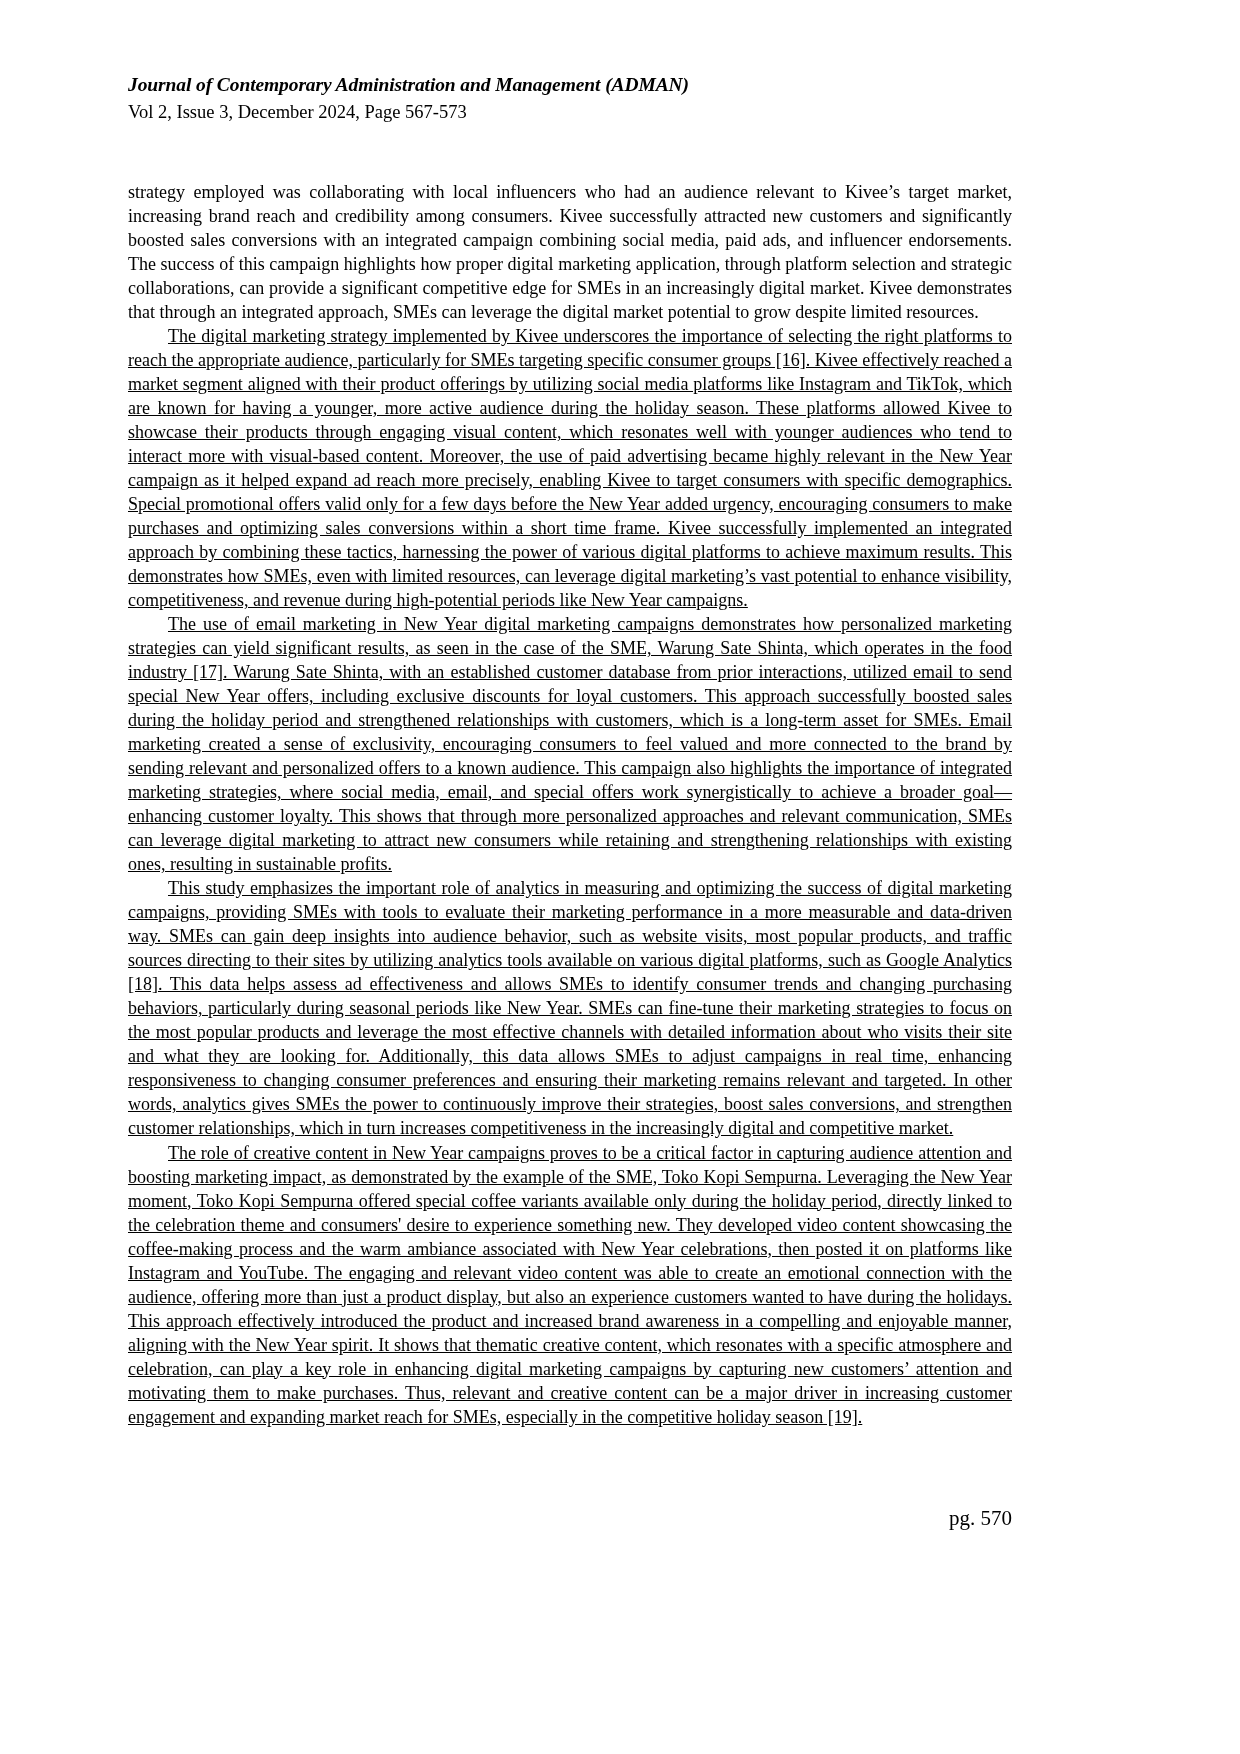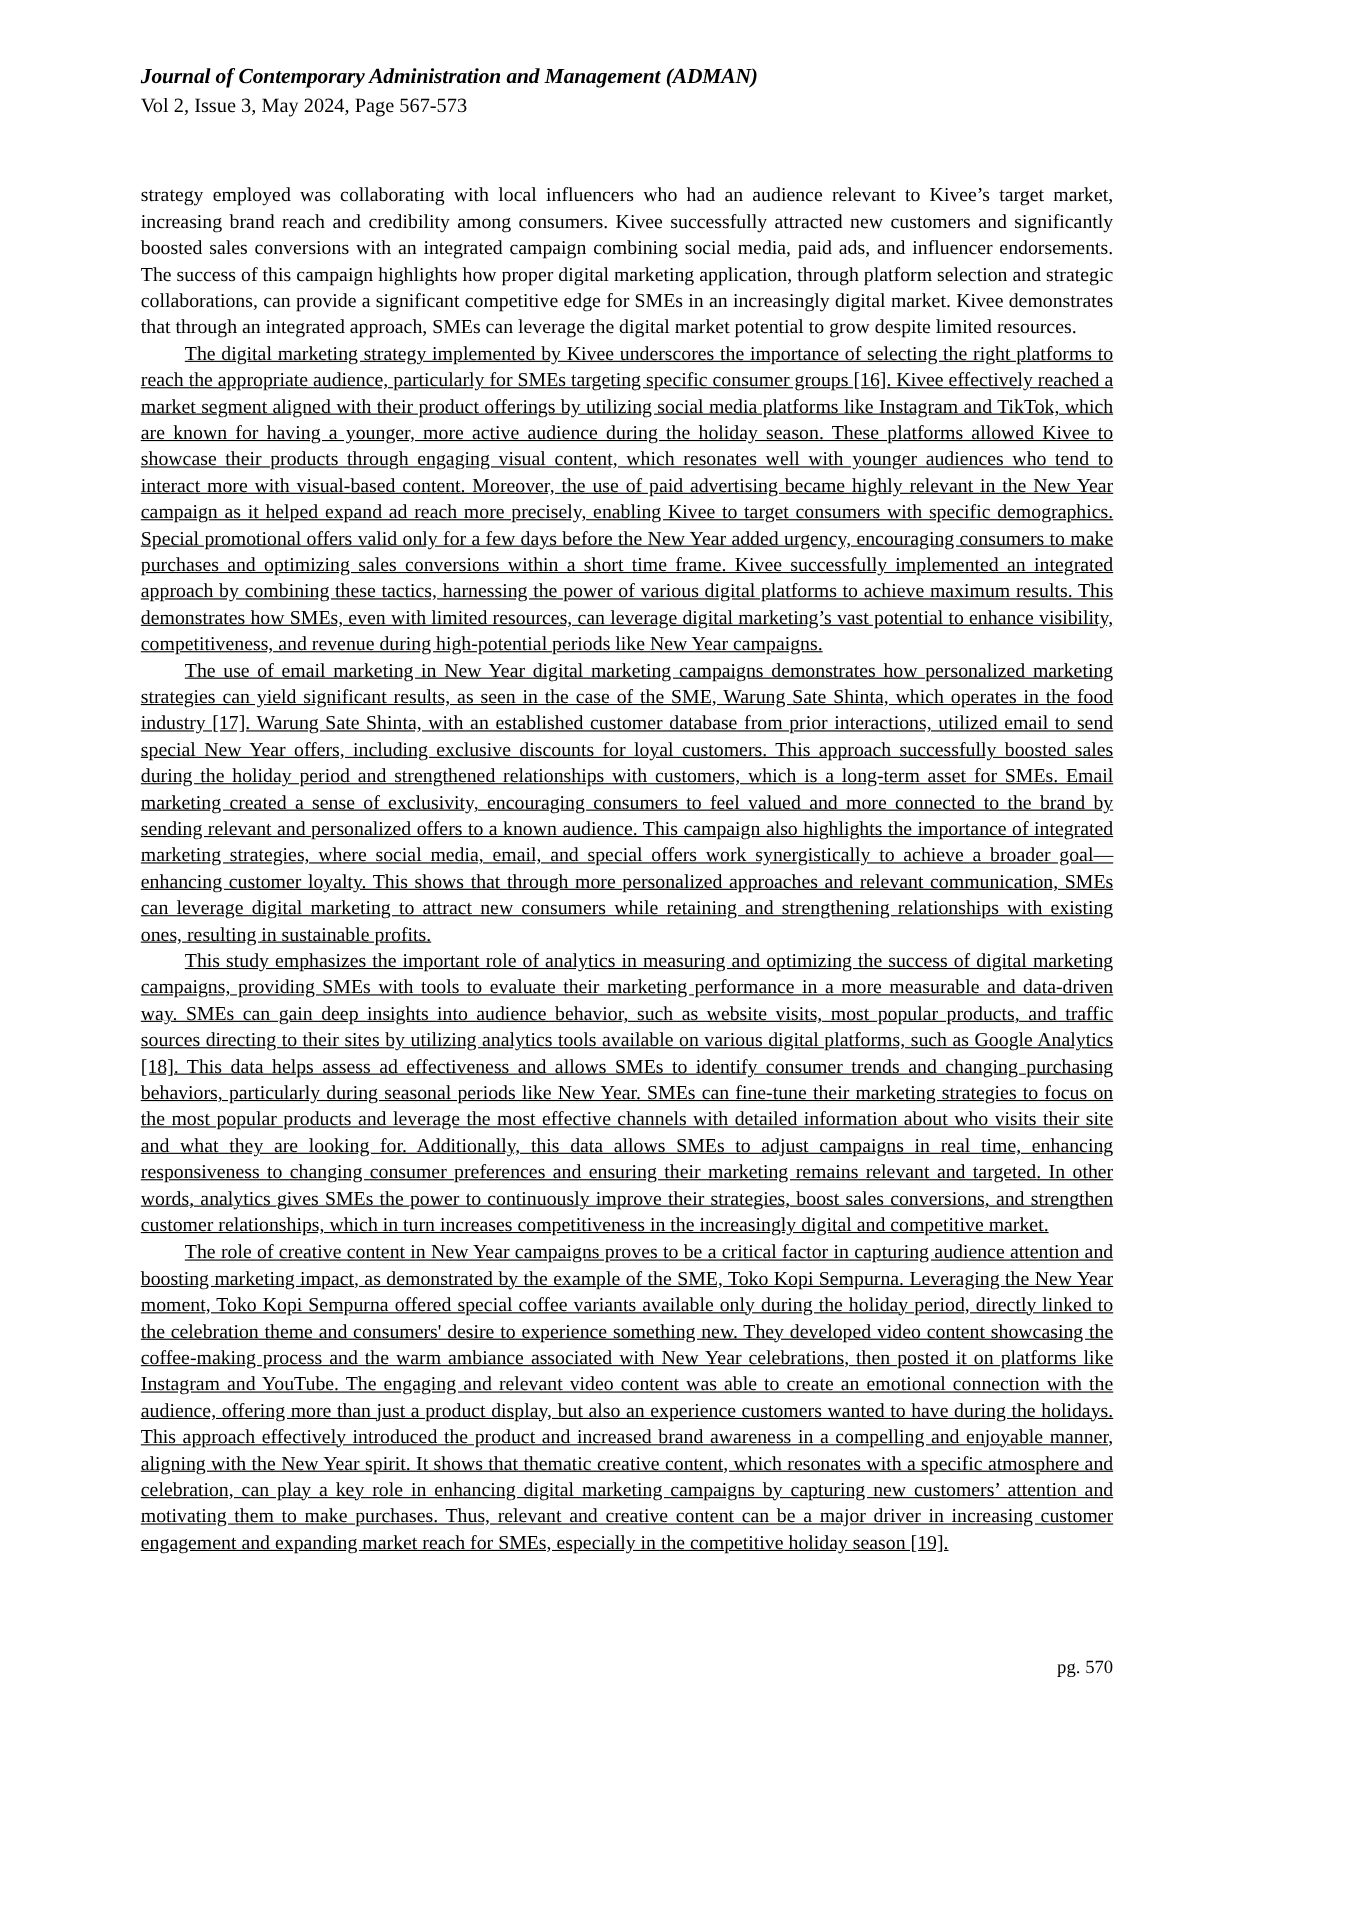--- a/index.html
+++ b/index.html
@@ -22,21 +22,21 @@
     overflow: hidden;
   }
   .content {
     position: absolute;
     left: 128px;
     top: 0;
     width: 884px;
   }
   
   .masthead {
-    padding-top: 56px;
+    padding-top: 71px;
   }
   .masthead-title {
     font-style: italic;
     font-weight: bold;
     font-size: 19.5px;
     line-height: 1.42;
     letter-spacing: -0.1px;
     margin: 0;
     white-space: nowrap;
   }
@@ -64,34 +64,34 @@
     text-indent: 40px;
     text-decoration: underline;
   }
   
   .page-footer {
     position: absolute;
     left: 128px;
     top: 1505px;
     width: 884px;
     text-align: right;
-    font-size: 17px;
+    font-size: 21px;
     line-height: 1.3;
   }
 </style>
 </head>
 <body>
 
 <div class="page">
 
   <div class="content">
 
     <div class="masthead">
       <div class="masthead-title">Journal of Contemporary Administration and Management (ADMAN)</div>
-      <div class="masthead-line">Vol 2, Issue 3, May 2024, Page 567-573</div>
+      <div class="masthead-line">Vol 2, Issue 3, December 2024, Page 567-573</div>
     </div>
 
     <div class="body-text">
       <p>strategy employed was collaborating with local influencers who had an audience relevant to Kivee’s target market, increasing brand reach and credibility among consumers. Kivee successfully attracted new customers and significantly boosted sales conversions with an integrated campaign combining social media, paid ads, and influencer endorsements. The success of this campaign highlights how proper digital marketing application, through platform selection and strategic collaborations, can provide a significant competitive edge for SMEs in an increasingly digital market. Kivee demonstrates that through an integrated approach, SMEs can leverage the digital market potential to grow despite limited resources.</p>
       <p class="indent">The digital marketing strategy implemented by Kivee underscores the importance of selecting the right platforms to reach the appropriate audience, particularly for SMEs targeting specific consumer groups [16]. Kivee effectively reached a market segment aligned with their product offerings by utilizing social media platforms like Instagram and TikTok, which are known for having a younger, more active audience during the holiday season. These platforms allowed Kivee to showcase their products through engaging visual content, which resonates well with younger audiences who tend to interact more with visual-based content. Moreover, the use of paid advertising became highly relevant in the New Year campaign as it helped expand ad reach more precisely, enabling Kivee to target consumers with specific demographics. Special promotional offers valid only for a few days before the New Year added urgency, encouraging consumers to make purchases and optimizing sales conversions within a short time frame. Kivee successfully implemented an integrated approach by combining these tactics, harnessing the power of various digital platforms to achieve maximum results. This demonstrates how SMEs, even with limited resources, can leverage digital marketing’s vast potential to enhance visibility, competitiveness, and revenue during high-potential periods like New Year campaigns.</p>
       <p class="indent">The use of email marketing in New Year digital marketing campaigns demonstrates how personalized marketing strategies can yield significant results, as seen in the case of the SME, Warung Sate Shinta, which operates in the food industry [17]. Warung Sate Shinta, with an established customer database from prior interactions, utilized email to send special New Year offers, including exclusive discounts for loyal customers. This approach successfully boosted sales during the holiday period and strengthened relationships with customers, which is a long-term asset for SMEs. Email marketing created a sense of exclusivity, encouraging consumers to feel valued and more connected to the brand by sending relevant and personalized offers to a known audience. This campaign also highlights the importance of integrated marketing strategies, where social media, email, and special offers work synergistically to achieve a broader goal—enhancing customer loyalty. This shows that through more personalized approaches and relevant communication, SMEs can leverage digital marketing to attract new consumers while retaining and strengthening relationships with existing ones, resulting in sustainable profits.</p>
       <p class="indent">This study emphasizes the important role of analytics in measuring and optimizing the success of digital marketing campaigns, providing SMEs with tools to evaluate their marketing performance in a more measurable and data-driven way. SMEs can gain deep insights into audience behavior, such as website visits, most popular products, and traffic sources directing to their sites by utilizing analytics tools available on various digital platforms, such as Google Analytics [18]. This data helps assess ad effectiveness and allows SMEs to identify consumer trends and changing purchasing behaviors, particularly during seasonal periods like New Year. SMEs can fine-tune their marketing strategies to focus on the most popular products and leverage the most effective channels with detailed information about who visits their site and what they are looking for. Additionally, this data allows SMEs to adjust campaigns in real time, enhancing responsiveness to changing consumer preferences and ensuring their marketing remains relevant and targeted. In other words, analytics gives SMEs the power to continuously improve their strategies, boost sales conversions, and strengthen customer relationships, which in turn increases competitiveness in the increasingly digital and competitive market.</p>
       <p class="indent">The role of creative content in New Year campaigns proves to be a critical factor in capturing audience attention and boosting marketing impact, as demonstrated by the example of the SME, Toko Kopi Sempurna. Leveraging the New Year moment, Toko Kopi Sempurna offered special coffee variants available only during the holiday period, directly linked to the celebration theme and consumers' desire to experience something new. They developed video content showcasing the coffee-making process and the warm ambiance associated with New Year celebrations, then posted it on platforms like Instagram and YouTube. The engaging and relevant video content was able to create an emotional connection with the audience, offering more than just a product display, but also an experience customers wanted to have during the holidays. This approach effectively introduced the product and increased brand awareness in a compelling and enjoyable manner, aligning with the New Year spirit. It shows that thematic creative content, which resonates with a specific atmosphere and celebration, can play a key role in enhancing digital marketing campaigns by capturing new customers’ attention and motivating them to make purchases. Thus, relevant and creative content can be a major driver in increasing customer engagement and expanding market reach for SMEs, especially in the competitive holiday season [19].</p>
     </div>
 

